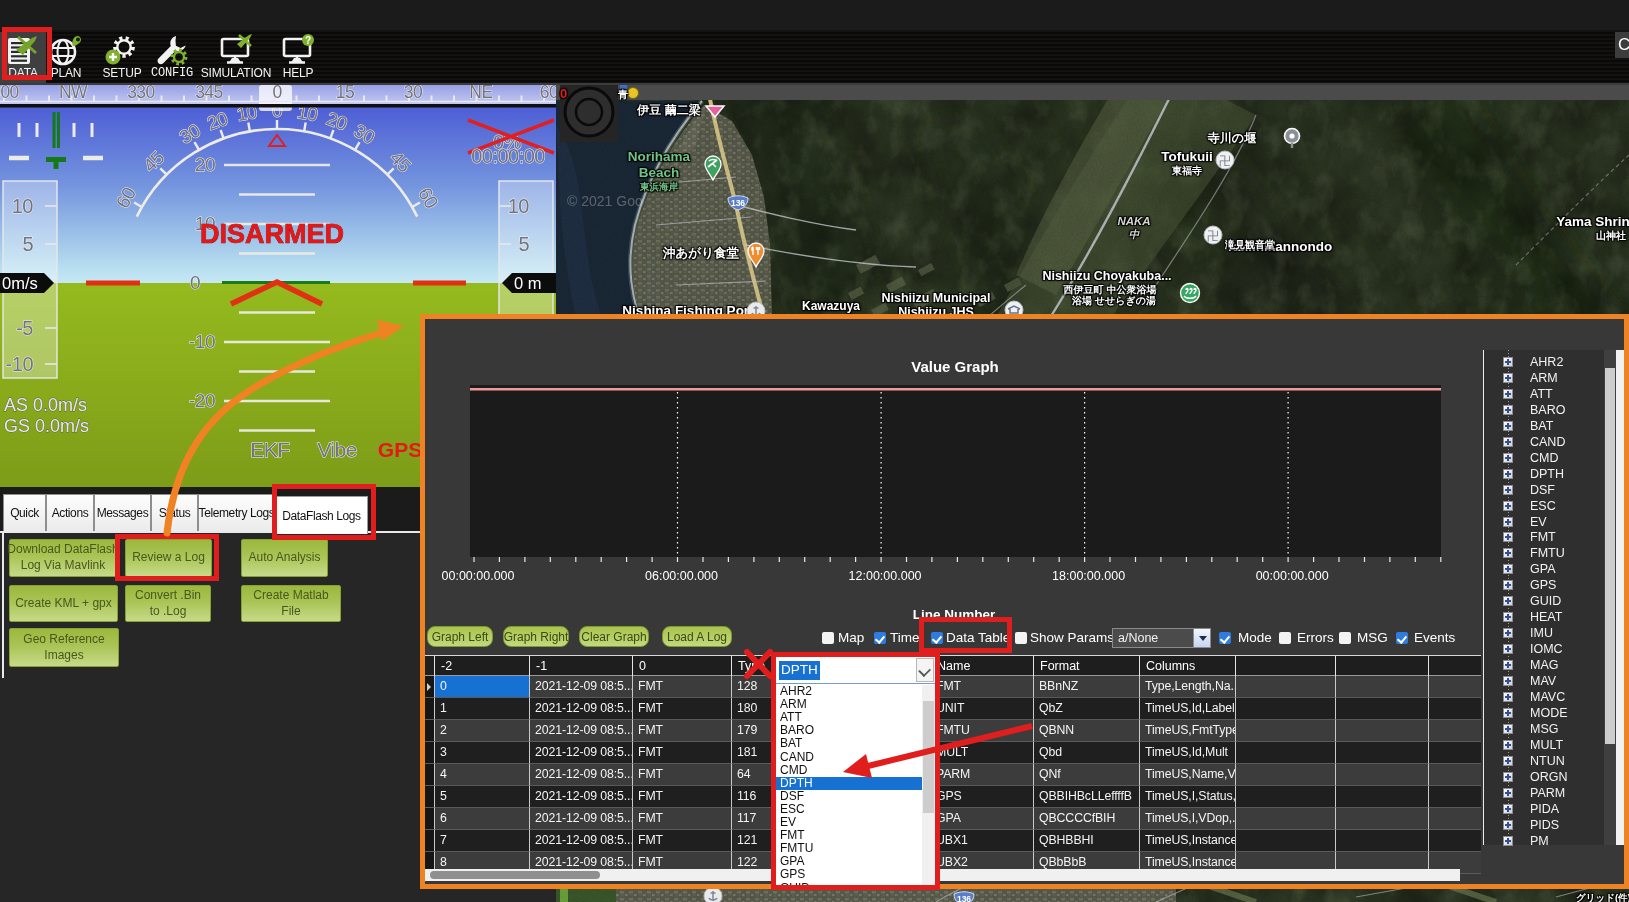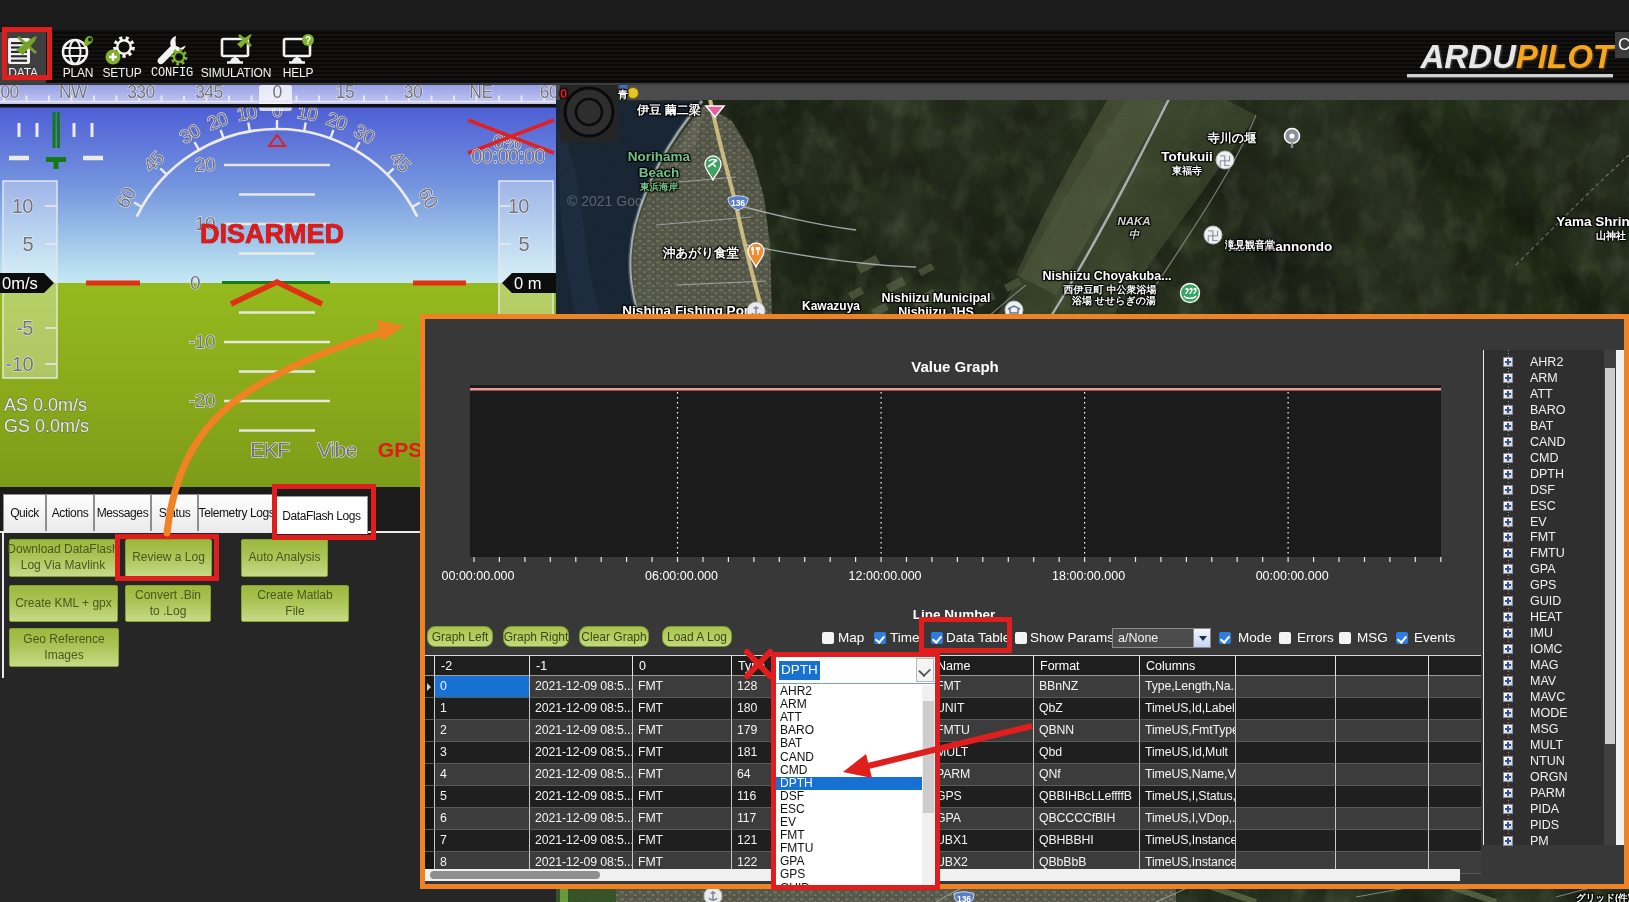--- a/index.html
+++ b/index.html
@@ -115,21 +115,21 @@
             <rect x="5" y="8" width="16" height="2.2" fill="#2a2a2a"></rect>
             <rect x="5" y="12.4" width="16" height="2.2" fill="#2a2a2a"></rect>
             <rect x="5" y="16.8" width="16" height="2.2" fill="#2a2a2a"></rect>
             <rect x="5" y="21.200000000000003" width="16" height="2.2" fill="#2a2a2a"></rect>
             <rect x="5" y="25.6" width="16" height="2.2" fill="#2a2a2a"></rect>
             <path d="M10,16 L26,4 L31,2 L29,7 L17,21 Z" fill="#76a32a"></path>
             <path d="M12,3 L30,19" stroke="#76a32a" stroke-width="3" fill="none"></path>
           </svg>
           <div>DATA</div>
         </div>
-        <div class="tb-item" style="left: 48px; width: 60px; text-align: right;">
+        <div class="tb-item" style="left: 36px; width: 60px; text-align: right;">
           <svg width="34" height="32" viewBox="0 0 34 32">
             <circle cx="14" cy="18" r="12" fill="none" stroke="#f2f2f2" stroke-width="2.6"></circle>
             <ellipse cx="14" cy="18" rx="5.5" ry="12" fill="none" stroke="#f2f2f2" stroke-width="2"></ellipse>
             <path d="M2.5,14 H25.5 M2.5,22 H25.5" stroke="#f2f2f2" stroke-width="2"></path>
             <path d="M24,12 C22,7 25,2 29,2 C33,3 33,8 29,10 L26,12 Z" fill="#7fb02e"></path>
             <circle cx="29" cy="5.5" r="2" fill="#14200a"></circle>
           </svg>
           <div>PLAN</div>
         </div>
         <div class="tb-item" style="left: 92px; width: 60px;">
@@ -161,24 +161,20 @@
           <svg width="34" height="32" viewBox="0 0 34 32">
             <rect x="3" y="5" width="26" height="17" rx="1.5" fill="none" stroke="#f2f2f2" stroke-width="2.6"></rect>
             <path d="M16,22 V27 M8,28.5 H24" stroke="#f2f2f2" stroke-width="2.6"></path>
             <path d="M10,28.5 L13,24 H19 L22,28.5 Z" fill="#f2f2f2"></path>
             <circle cx="27" cy="6" r="6" fill="#7fb02e"></circle>
             <text x="27" y="10" text-anchor="middle" fill="#fff" font-size="10" font-weight="bold" font-family="Liberation Sans">?</text>
           </svg>
           <div>HELP</div>
         </div>
       </div>
-    <div id="ardu-logo">
-      <span class="p1">ARDU</span><span class="p2">PILOT</span>
-      <span class="underl"></span>
-    </div>
     <div id="connect-frag">C</div>
   </div>
 
   <svg id="hud" class="abs" viewBox="0 0 556 402" width="556" height="402">
       <defs>
         <linearGradient id="sky" x1="0" y1="0" x2="0" y2="1">
           <stop offset="0" stop-color="#4d5cd5"></stop>
           <stop offset="0.45" stop-color="#7394de"></stop>
           <stop offset="0.92" stop-color="#b8dff0"></stop>
           <stop offset="1" stop-color="#c6e8f4"></stop>
@@ -494,21 +490,21 @@
         </div>
         <div class="gbtn" style="left: 241px; top: 6px; width: 87px; height: 38px;">
           <div>Auto Analysis</div>
         </div>
         <div class="gbtn" style="left: 9px; top: 52px; width: 109px; height: 37px;">
           <div>Create KML + gpx</div>
         </div>
         <div class="gbtn" style="left: 125px; top: 52px; width: 86px; height: 37px;">
           <div style="width: 68px; flex-shrink: 0;">Convert .Bin to .Log</div>
         </div>
-        <div class="gbtn" style="left: 241px; top: 52px; width: 108px; height: 37px;">
+        <div class="gbtn" style="left: 241px; top: 52px; width: 100px; height: 37px;">
           <div style="width: 78px; flex-shrink: 0;">Create Matlab File</div>
         </div>
         <div class="gbtn" style="left: 9px; top: 95px; width: 110px; height: 39px;">
           <div style="width: 84px; flex-shrink: 0;">Geo Reference Images</div>
         </div>
       </div>
   </div>
 
   <div id="logwin" class="abs">
     <div id="lw-body">

